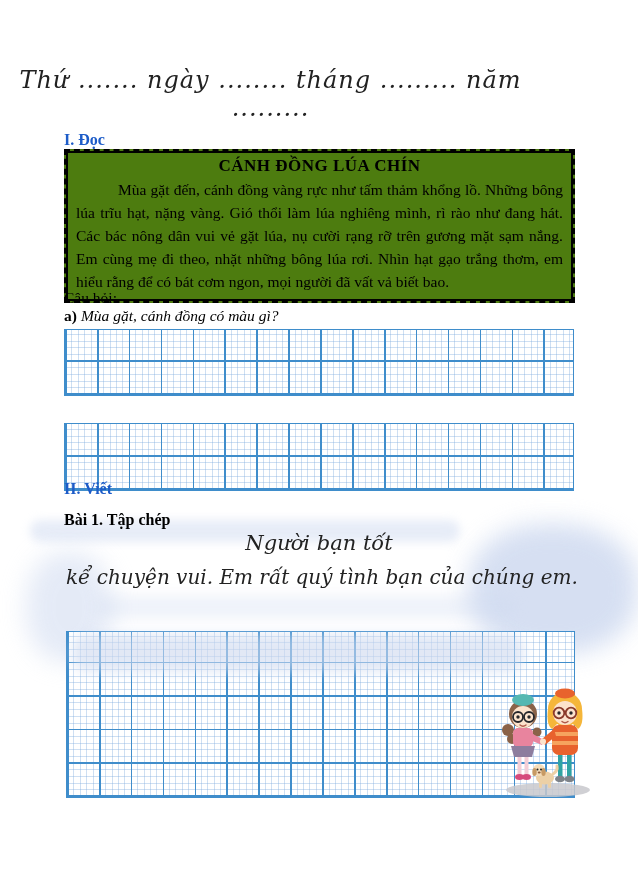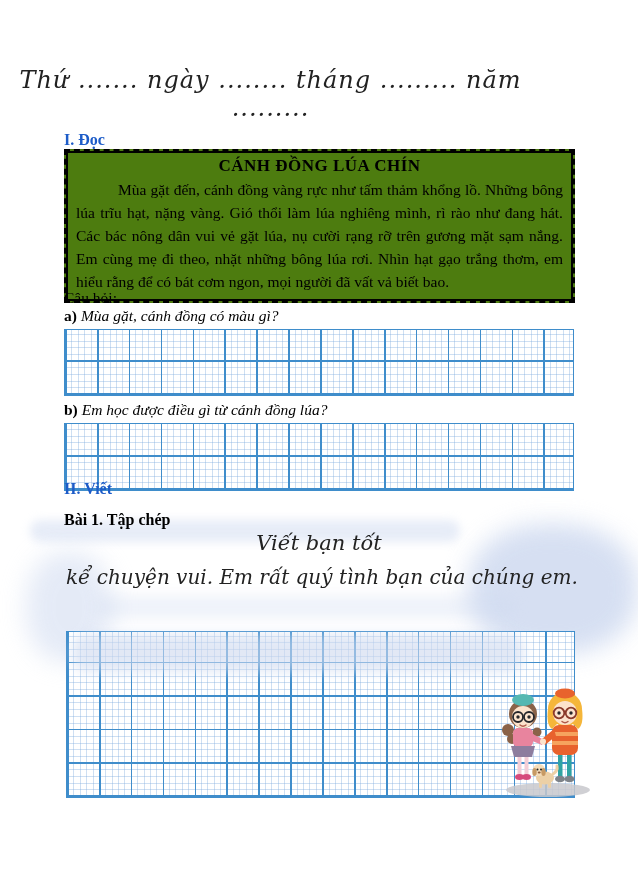--- a/index.html
+++ b/index.html
@@ -148,29 +148,26 @@
     </div>
   </div>
 
   <div class="abs q-head">Câu hỏi:</div>
 
   <div class="abs q-line q-a">
     <span class="q-label">a)</span><span class="q-text">Mùa gặt, cánh đồng có màu gì?</span>
   </div>
   <div class="abs oly-grid grid-a"></div>
 
-  <div class="abs q-line q-b">
-    <span class="q-label">b)</span><span class="q-text">Em học được điều gì từ cánh đồng lúa?</span>
-  </div>
   <div class="abs oly-grid grid-b"></div>
 
   <div class="abs section-label sec-write">II. Viết</div>
   <div class="abs exercise-label">Bài 1. Tập chép</div>
 
-  <div class="abs copy-title">Viết bạn tốt</div>
+  <div class="abs copy-title">Người bạn tốt</div>
   <div class="abs copy-lines">
     <div>kể chuyện vui. Em rất quý tình bạn của chúng em.</div>
   </div>
 
   <div class="abs oly-grid grid-c"></div>
   <div class="wash wash-4"></div>
 
   <div class="abs kids">
     <svg viewBox="0 0 100 114" width="100" height="114">
       <ellipse cx="50" cy="106" rx="42" ry="7" fill="#c8c8cd" opacity="0.85"></ellipse>

